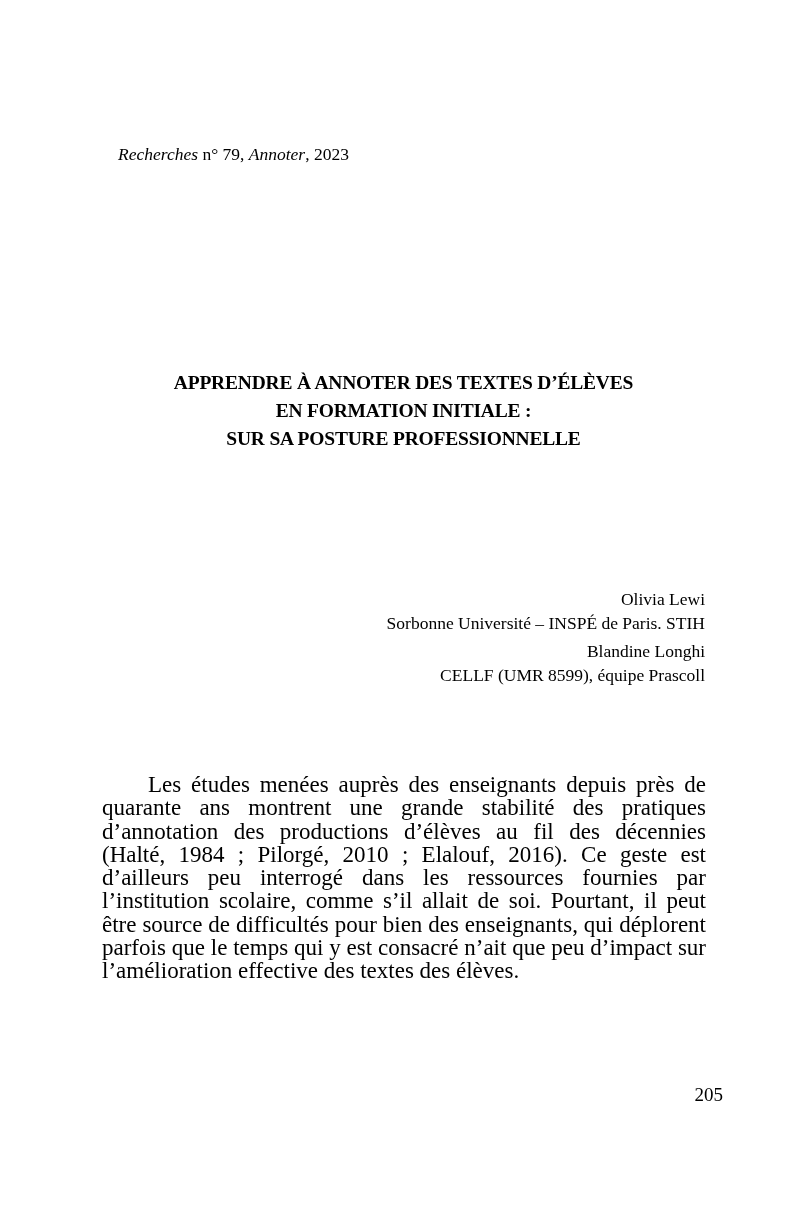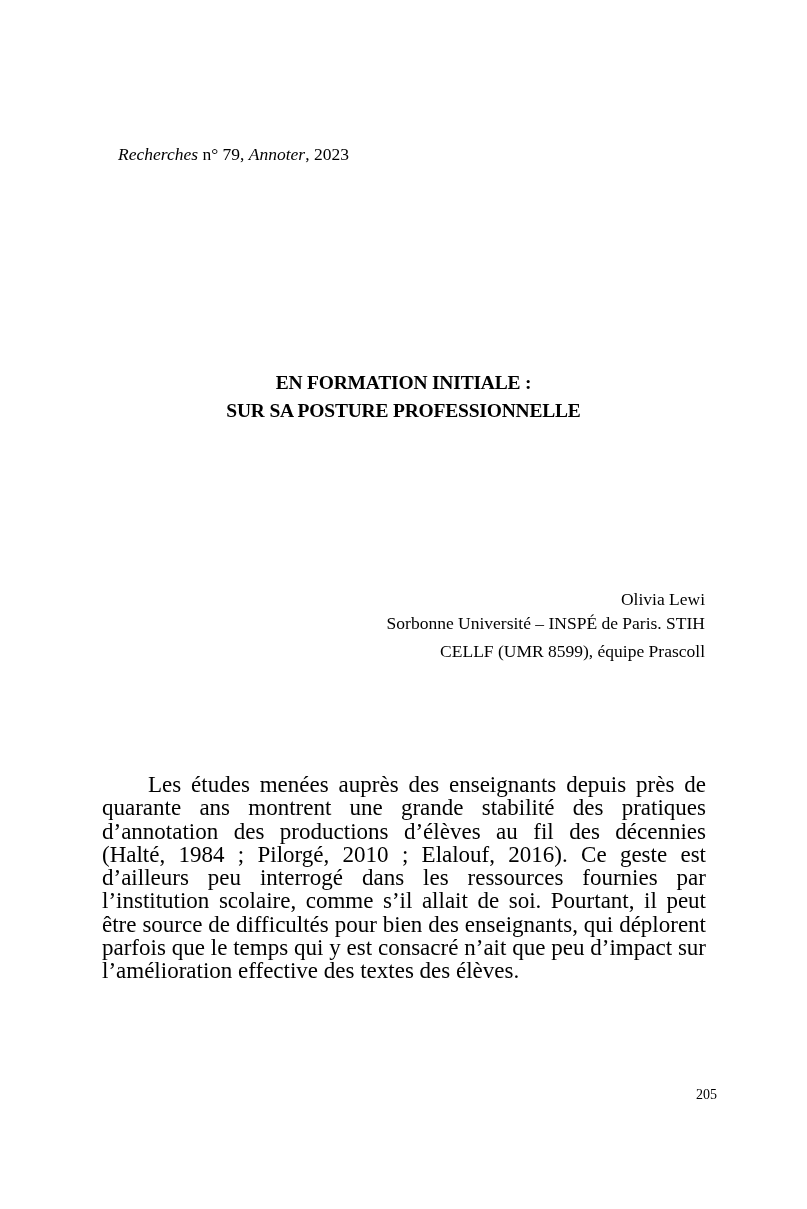--- a/index.html
+++ b/index.html
@@ -53,43 +53,45 @@
       width: 604px;
       top: 773px;
       font-size: 23px;
       line-height: 23.3px;
       text-align: justify;
       text-indent: 46px;
       margin: 0;
     }
     .page-number {
       position: absolute;
-      right: 90px;
+      right: 84px;
       top: 1084px;
-      font-size: 14px;
+      font-size: 19px;
       line-height: 22px;
     }
   </style>
 </head>
 <body>
 
 <div class="running-head">
   <em>Recherches</em><span> n° 79, </span><em>Annoter</em><span>, 2023</span>
 </div>
 
 <div class="title">
+  <div>APPRENDRE À ANNOTER DES TEXTES D’ÉLÈVES</div>
   <div>EN FORMATION INITIALE :</div>
   <div>SUR SA POSTURE PROFESSIONNELLE</div>
 </div>
 
 <div class="authors">
   <div class="author-block">
     <div>Olivia Lewi</div>
     <div>Sorbonne Université – INSPÉ de Paris. STIH</div>
   </div>
   <div class="author-block">
+    <div>Blandine Longhi</div>
     <div>CELLF (UMR 8599), équipe Prascoll</div>
   </div>
 </div>
 
 <p class="body-text">Les études menées auprès des enseignants depuis près de quarante ans montrent une grande stabilité des pratiques d’annotation des productions d’élèves au fil des décennies (Halté, 1984 ; Pilorgé, 2010 ; Elalouf, 2016). Ce geste est d’ailleurs peu interrogé dans les ressources fournies par l’institution scolaire, comme s’il allait de soi. Pourtant, il peut être source de difficultés pour bien des enseignants, qui déplorent parfois que le temps qui y est consacré n’ait que peu d’impact sur l’amélioration effective des textes des élèves.</p>
 
 <div class="page-number">205</div>
 
 </body></html>

